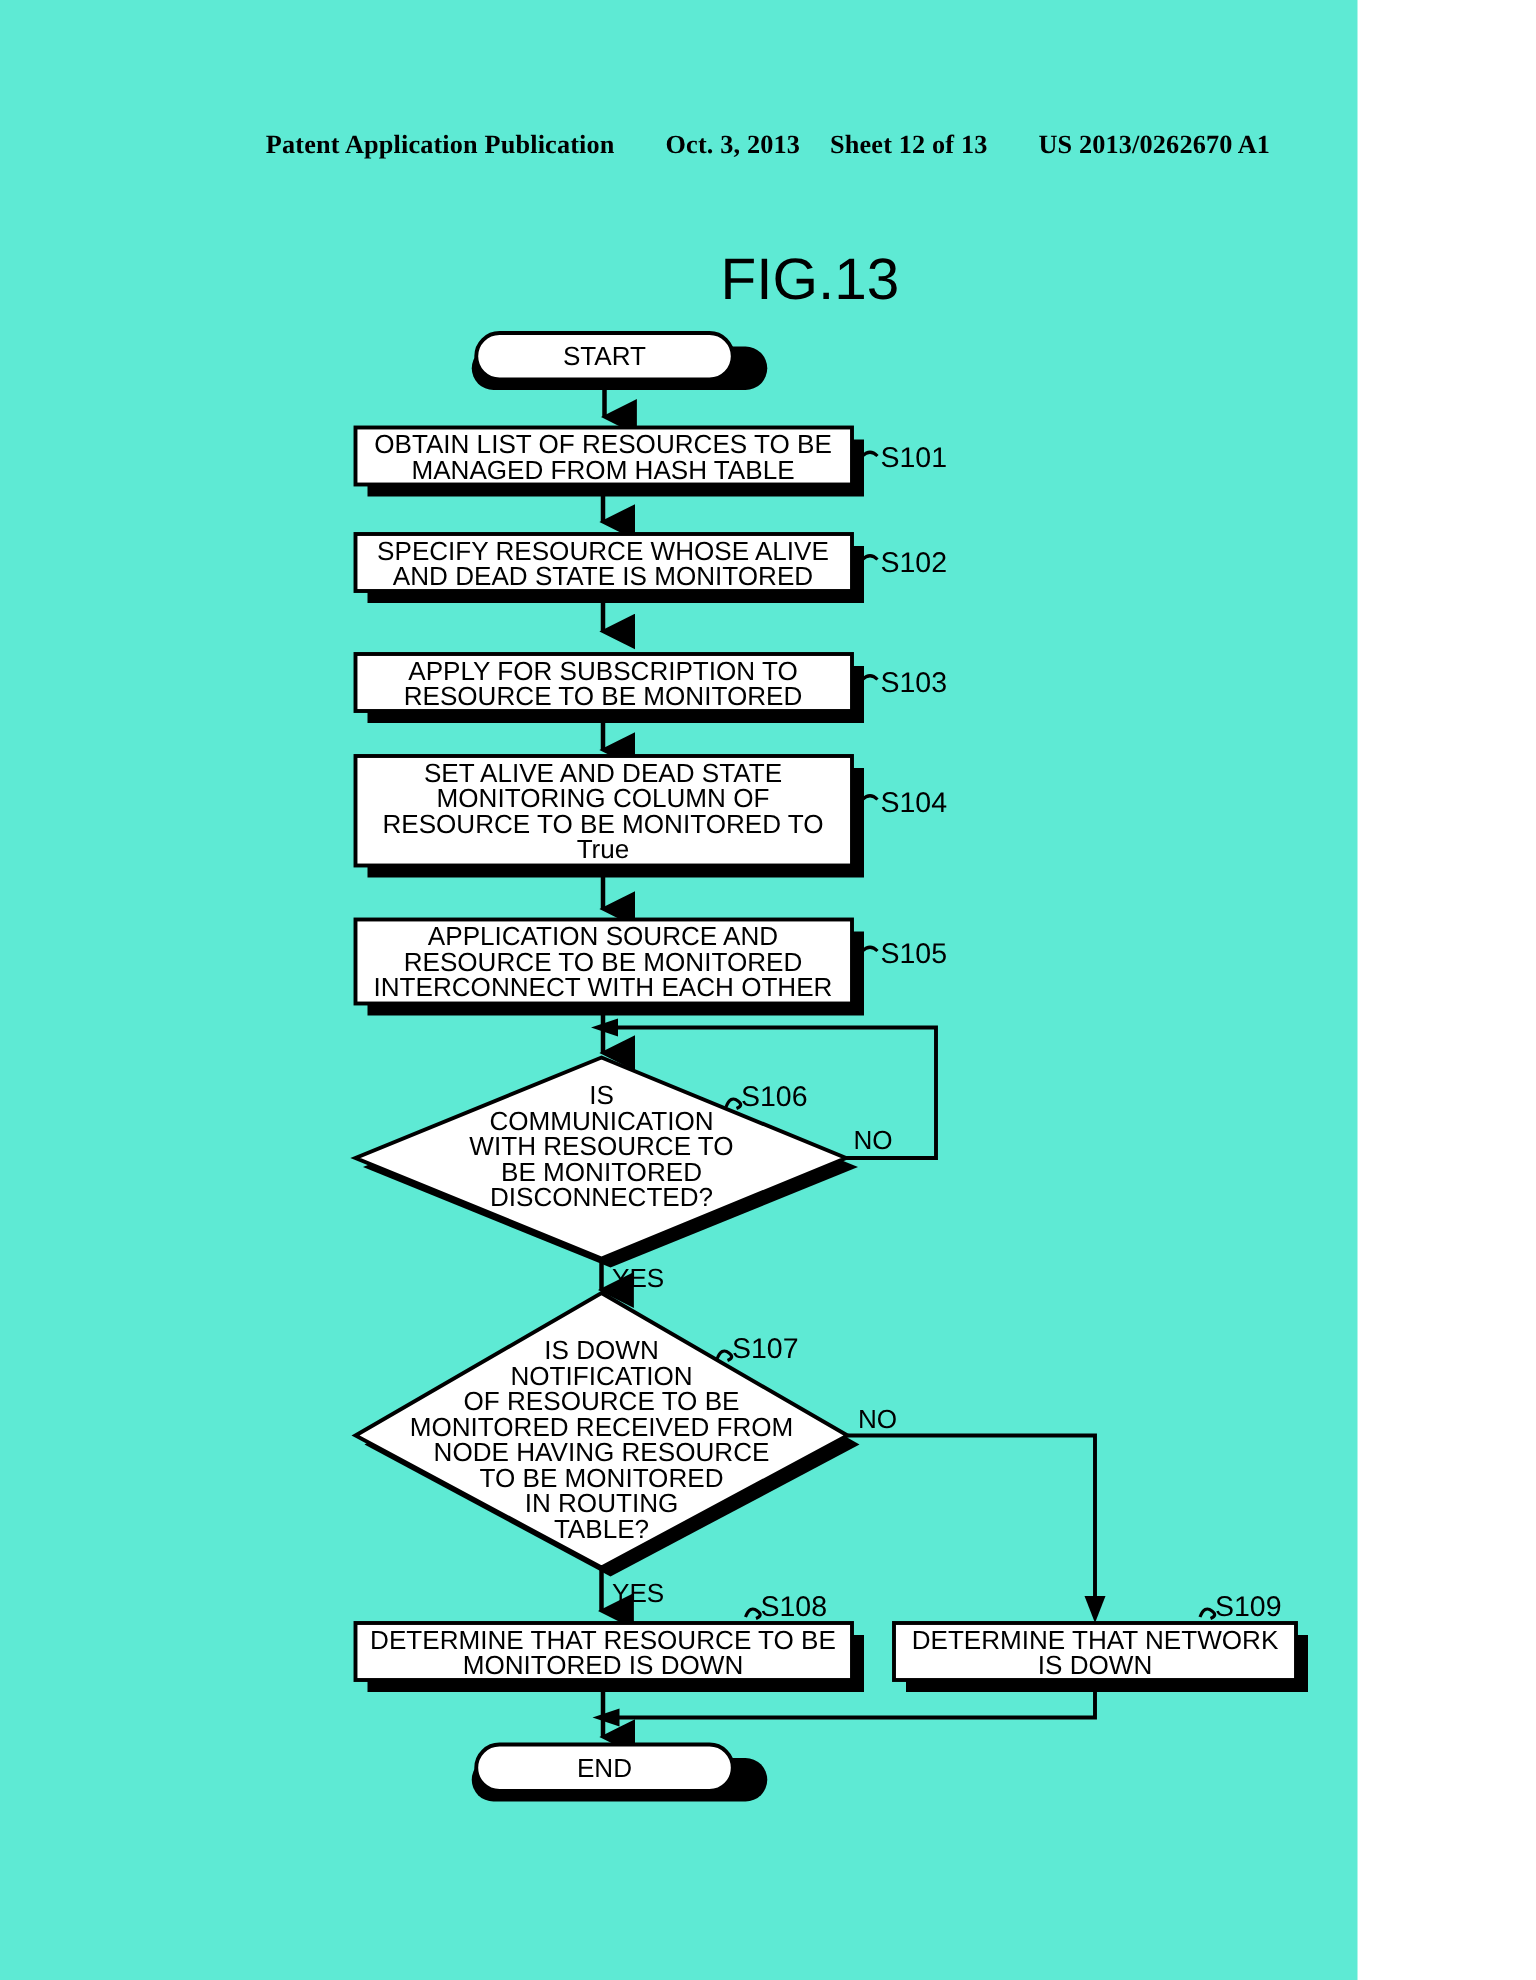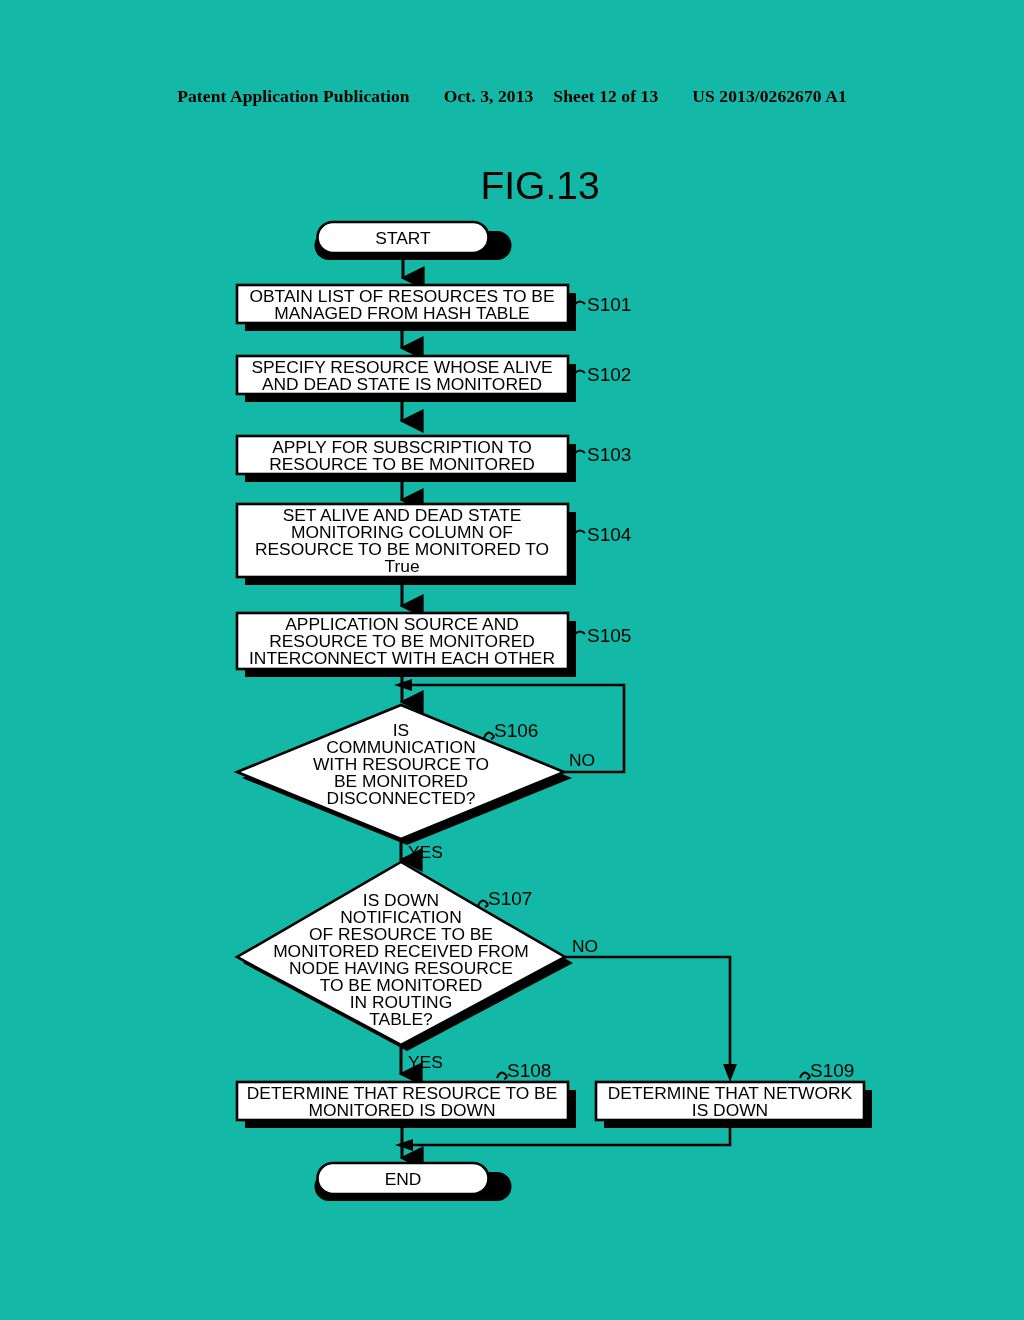--- a/index.html
+++ b/index.html
@@ -10,23 +10,23 @@
   body {
     width: 1024px;
     height: 1320px;
     font-family: "Liberation Sans", sans-serif;
     color: #000000;
     position: relative;
     overflow: hidden;
   }
   .page {
     position: relative;
-    width: 1024px;
-    height: 1320px;
-    background: #14b8a6;
+    width: 905px;
+    height: 1320px;
+    background: #5eead4;
   }
   
   .pub-header {
     position: absolute;
     top: 86px;
     left: 0;
     width: 1024px;
     text-align: center;
     font-family: "Liberation Serif", serif;
     font-weight: bold;

